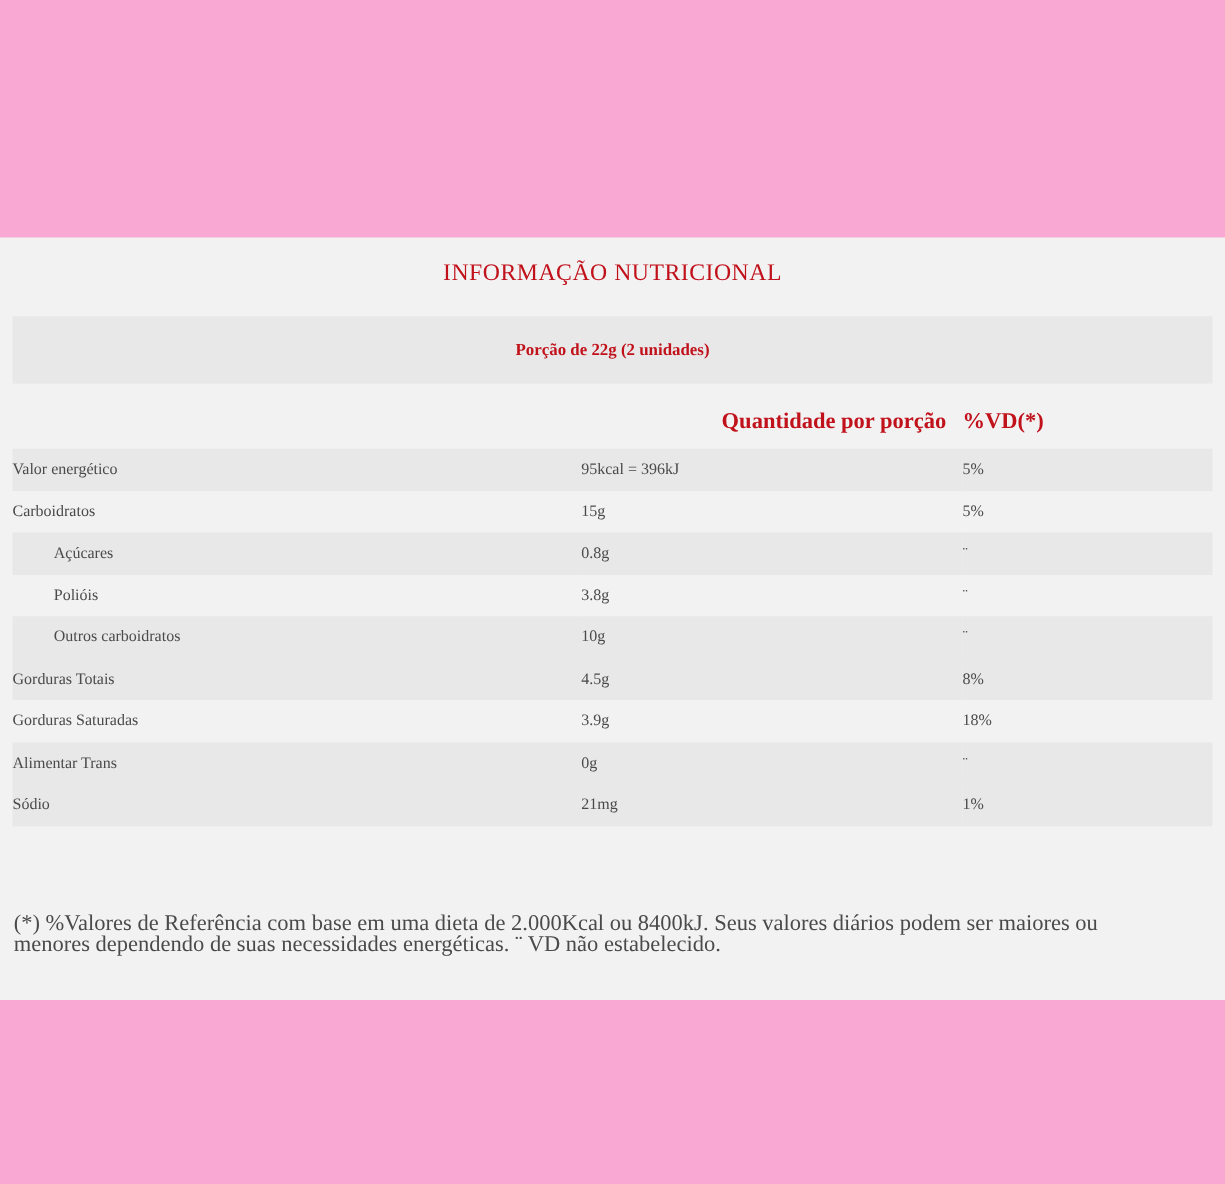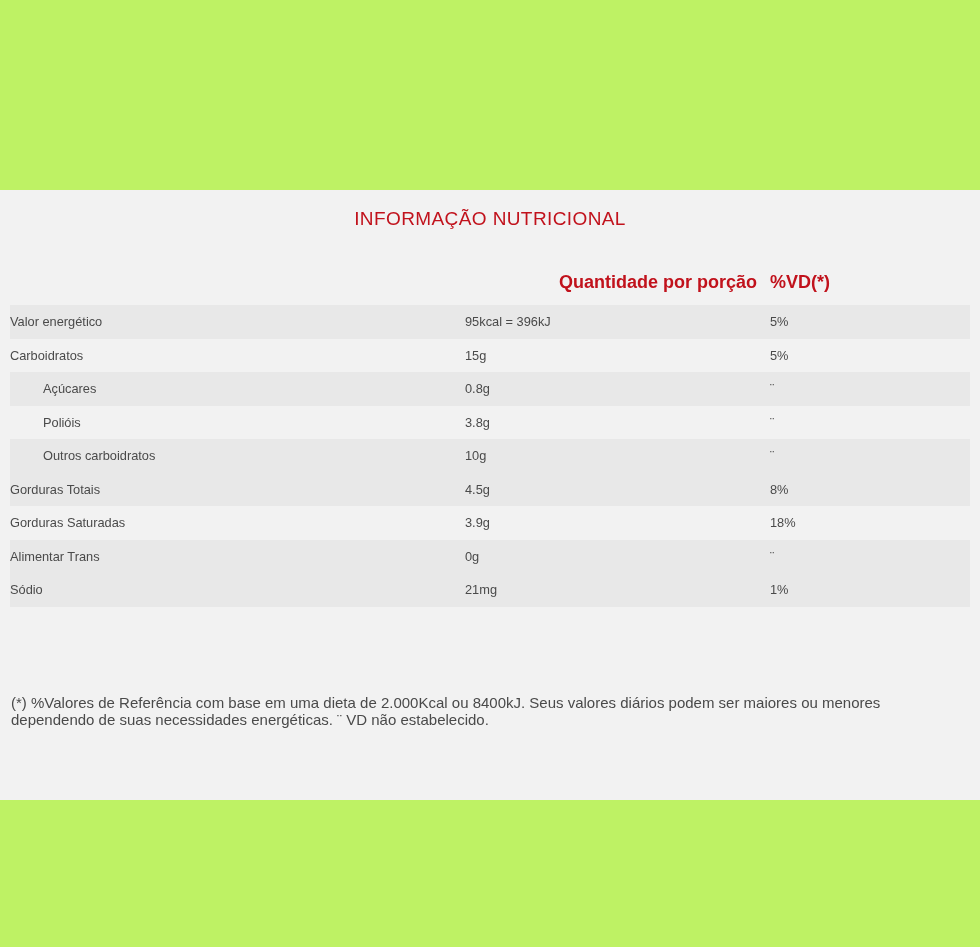--- a/index.html
+++ b/index.html
@@ -10,22 +10,23 @@
     width: 980px;
     height: 947px;
     background: #ffffff;
     font-family: "Liberation Sans", sans-serif;
     -webkit-font-smoothing: antialiased;
   }
   .page {
     position: relative;
     width: 980px;
     height: 947px;
-    background: #bef264;
+    background: #f9a8d4;
     overflow: hidden;
+    font-family: Liberation Serif, serif;
   }
   .panel {
     position: absolute;
     top: 190px;
     left: 0;
     width: 980px;
     height: 610px;
     background: #f2f2f2;
   }
   .nutri-title {
@@ -100,24 +101,24 @@
   td.c-qty { padding-left: 0; }
   td.c-vd  { padding-left: 0; }
 
   .dots {
     letter-spacing: 1px;
     color: #6b6b6b;
   }
 
   .footnote {
     position: absolute;
-    top: 694px;
+    top: 730px;
     left: 11px;
     width: 905px;
-    font-size: 15px;
+    font-size: 18px;
     line-height: 17px;
     color: #4a4a4a;
   }
 </style>
 </head>
 <body>
 
 <div class="page">
 
   <div class="panel"></div>
@@ -126,20 +127,23 @@
 
   <div class="table-wrap">
     <table class="nutri">
       <colgroup>
         <col class="col-name">
         <col class="col-qty">
         <col class="col-vd">
       </colgroup>
       <tbody>
 
+        <tr class="portion-row">
+          <td colspan="3">Porção de 22g (2 unidades)</td>
+        </tr>
 
         <tr class="header-row">
           <td class="h-name"></td>
           <td class="h-qty">
             <span class="hdr-qty-inner">Quantidade por porção</span>
           </td>
           <td class="h-vd">
             <span class="hdr-vd-inner">%VD(*)</span>
           </td>
         </tr>

